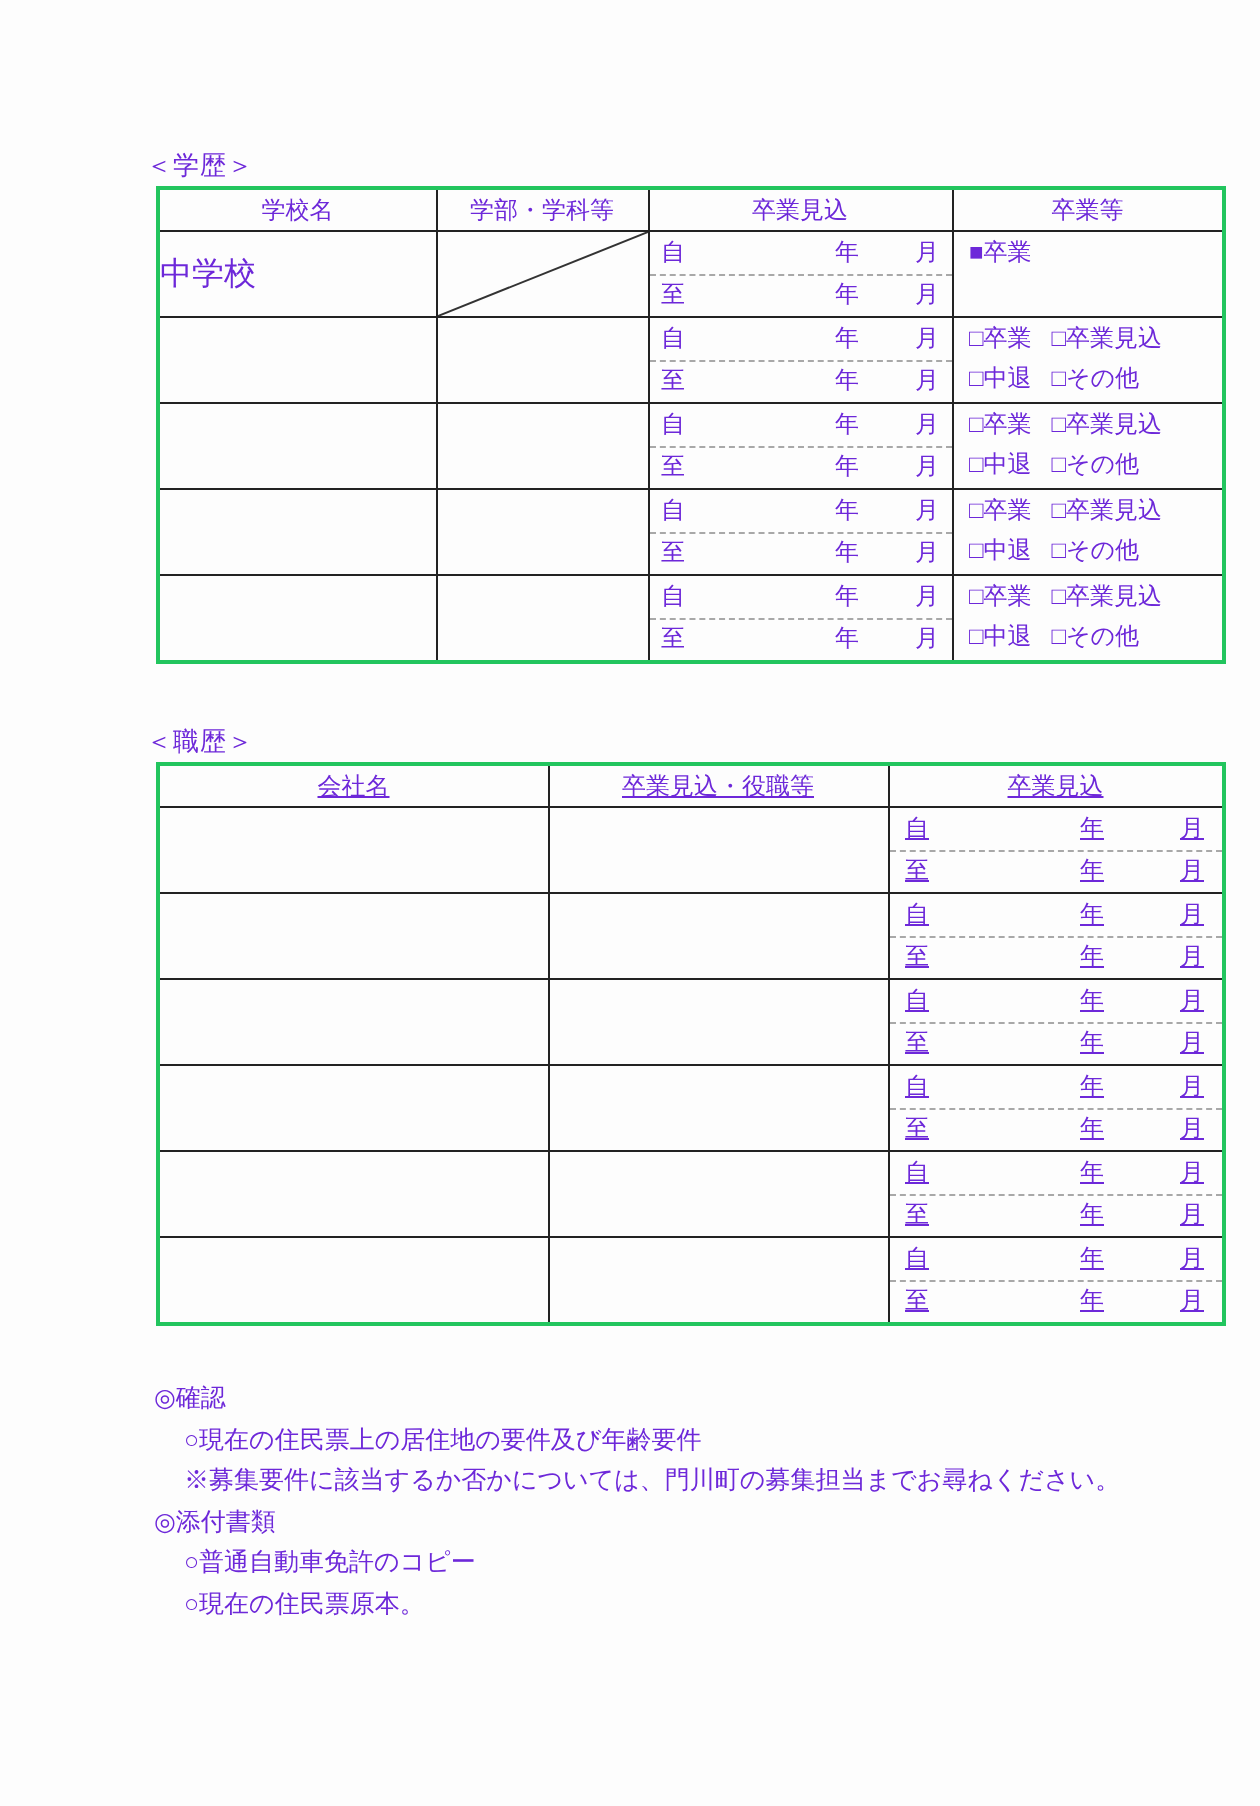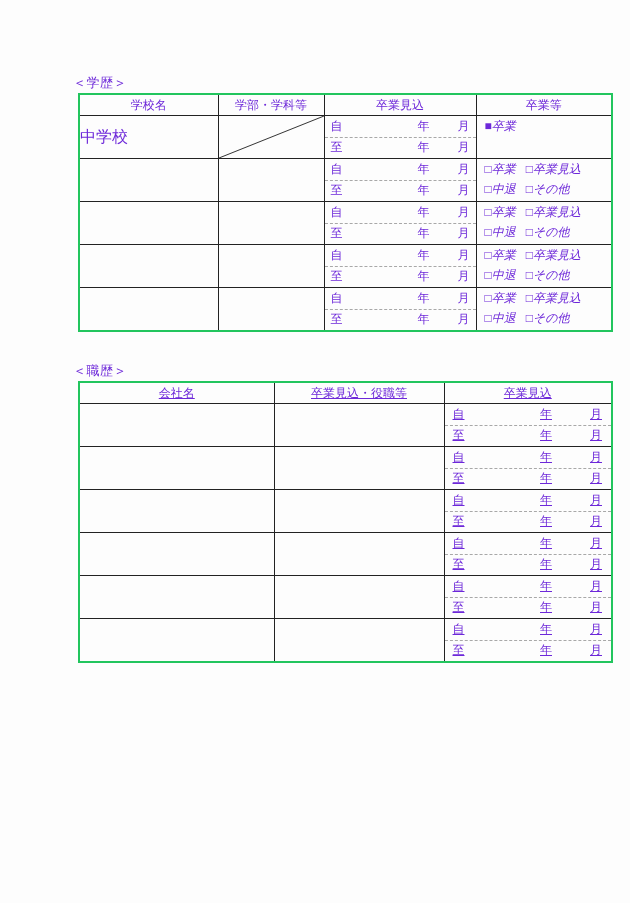--- a/index.html
+++ b/index.html
@@ -65,21 +65,20 @@
     padding:0 6px 0 6px;
   }
   .period-flex .p-year{margin-left:auto;}
   #edu-table .period-flex .p-month{margin-left:28px;}
   #work-table .period-flex{padding:0 9px 0 8px;}
   #work-table .period-flex .p-month{margin-left:38px;}
 
   td.grad-cell{
     vertical-align:top;
     padding-left:8px;
-    font-style:italic;
   }
   .grad-line{
     height:20.5px;
     display:flex;
     align-items:center;
     gap:10px;
     white-space:nowrap;
   }
 
   #notes{
@@ -415,14 +414,22 @@
           <div class="period-flex">
             <span class="p-label">至</span>
             <span class="p-year">年</span>
             <span class="p-month">月</span>
           </div>
         </td>
       </tr>
     </tbody>
   </table>
 
+  <div id="notes">
+    <div class="note-line">◎確認</div>
+    <div class="note-line note-indent">○現在の住民票上の居住地の要件及び年齢要件</div>
+    <div class="note-line note-indent">※募集要件に該当するか否かについては、門川町の募集担当までお尋ねください。</div>
+    <div class="note-line">◎添付書類</div>
+    <div class="note-line note-indent">○普通自動車免許のコピー</div>
+    <div class="note-line note-indent">○現在の住民票原本。</div>
+  </div>
 
 </div>
 
 </body></html>

